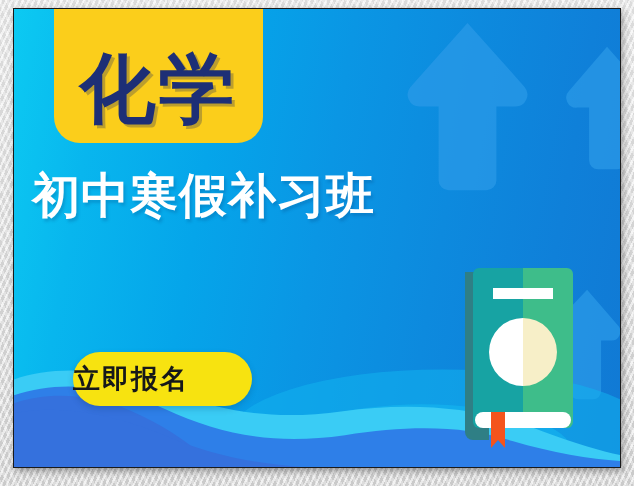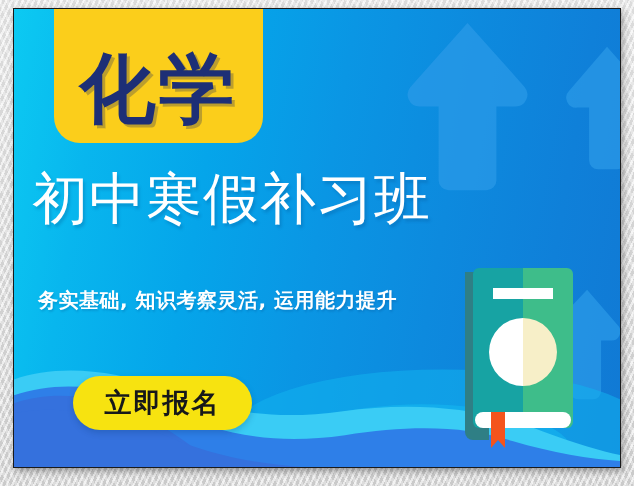--- a/index.html
+++ b/index.html
@@ -74,22 +74,22 @@
     margin-top: 11px;
   }
 
   
   #headline {
     position: absolute;
     left: 18px;
     top: 162px;
     width: 572px;
     font-family: "DejaVu Sans", "Liberation Sans", sans-serif;
-    font-size: 56px;
-    font-weight: normal;
+    font-size: 48px;
+    font-weight: bold;
     color: #ffffff;
     letter-spacing: 1px;
     line-height: 1;
     white-space: nowrap;
     text-shadow: 2px 3px 3px rgba(0,60,120,.22);
   }
 
   
   #subtitle {
     position: absolute;
@@ -108,24 +108,23 @@
   #cta-button {
     position: absolute;
     left: 59px;
     top: 343px;
     width: 179px;
     height: 54px;
     background: #f7e310;
     border-radius: 27px;
     display: flex;
     align-items: center;
-    justify-content: center;
+    justify-content: flex-start;
     cursor: pointer;
     box-shadow: 0 3px 6px rgba(0,50,100,.22);
-    margin-top: 24px;
   }
   #cta-button-label {
     font-family: "DejaVu Sans", "Liberation Sans", sans-serif;
     font-size: 27px;
     font-weight: bold;
     color: #16181a;
     letter-spacing: 2px;
     white-space: nowrap;
   }
 
@@ -174,21 +173,20 @@
         <path d="M0 406 C 48 396, 104 408, 156 430 C 196 447, 238 456, 288 460 L0 460 Z" fill="#3571dd"></path>
       </svg>
     </div>
 
     <div id="subject-badge">
       <span id="subject-badge-label">化学</span>
     </div>
 
     <div id="headline">初中寒假补习班</div>
 
-    <div id="subtitle">务实基础, 知识考察灵活, 运用能力提升</div>
 
     <div id="cta-button">
       <span id="cta-button-label">立即报名</span>
     </div>
 
     <div id="book-illustration">
       <svg viewBox="0 0 124 192" aria-hidden="true">
 
         <path d="M4 10 h24 v168 h-16 a8 8 0 0 1 -8 -8 Z" fill="#2f7f85"></path>
 

